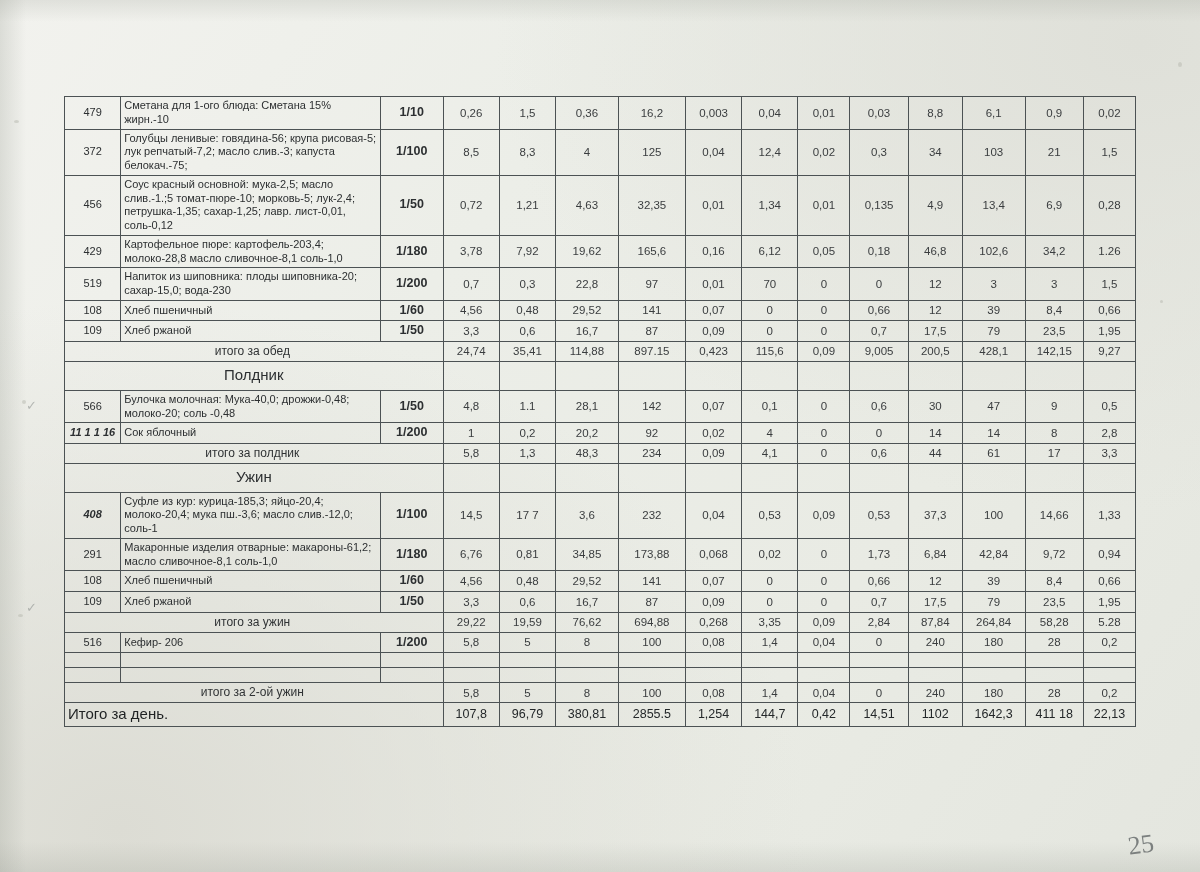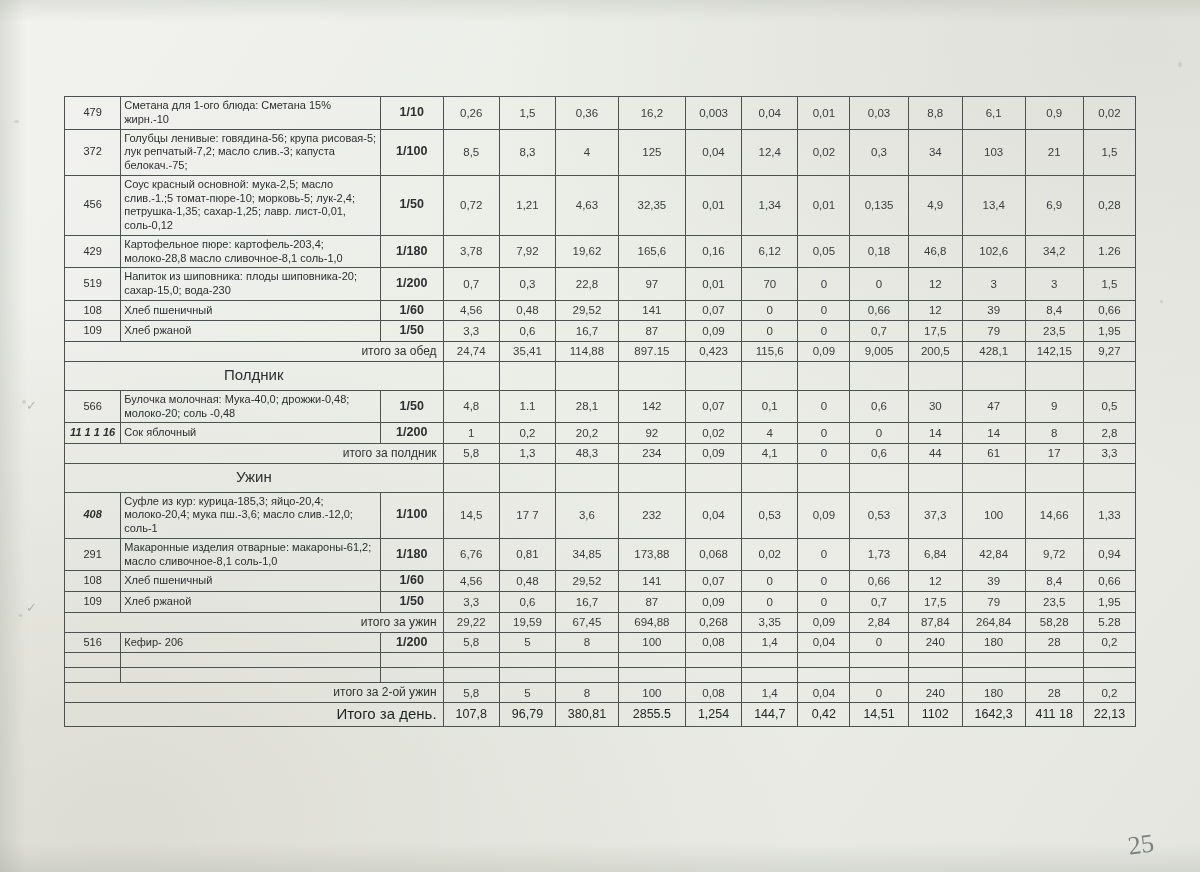--- a/index.html
+++ b/index.html
@@ -58,22 +58,22 @@
   .c11{width:54px}.c12{width:48px}
 
   .numrow td.num{color:#3a3d3f;font-size:11.5px;}
   .section td{
     text-align:center;
     font-size:15px;
     padding:4px 3px 5px 3px;
   }
   .section .label{text-align:center;}
   .total td{font-size:11px;color:#4a4d4f;text-align:center;}
-  .total .label{text-align:right;padding-right:6px;font-size:12px;color:#303335;}
-  .grand .label{text-align:right;padding-right:6px;font-size:15px;color:#1f2223;margin-left:8px;}
+  .total .label{padding-right:6px;font-size:12px;color:#303335;}
+  .grand .label{padding-right:6px;font-size:15px;color:#1f2223;margin-left:8px;}
   .grand td.num{font-size:12.5px;color:#24282a;}
   .italic{font-style:italic;}
   .bold{font-weight:bold;}
   .blankrow td{height:9px;padding:0;}
 
   
   #pagenum{
     position:absolute;right:46px;bottom:12px;
     font-family:"Liberation Serif", serif;
     font-size:26px;color:#5a5f60;opacity:.75;
@@ -396,21 +396,21 @@
             <td class="num c8">0,7</td>
             <td class="num c9">17,5</td>
             <td class="num c10">79</td>
             <td class="num c11">23,5</td>
             <td class="num c12">1,95</td>
           </tr>
           <tr class="total numrow">
             <td class="label" colspan="3">итого за ужин</td>
             <td class="num c1">29,22</td>
             <td class="num c2">19,59</td>
-            <td class="num c3">67,45</td>
+            <td class="num c3">76,62</td>
             <td class="num c4">694,88</td>
             <td class="num c5">0,268</td>
             <td class="num c6">3,35</td>
             <td class="num c7">0,09</td>
             <td class="num c8">2,84</td>
             <td class="num c9">87,84</td>
             <td class="num c10">264,84</td>
             <td class="num c11">58,28</td>
             <td class="num c12">5.28</td>
           </tr>

